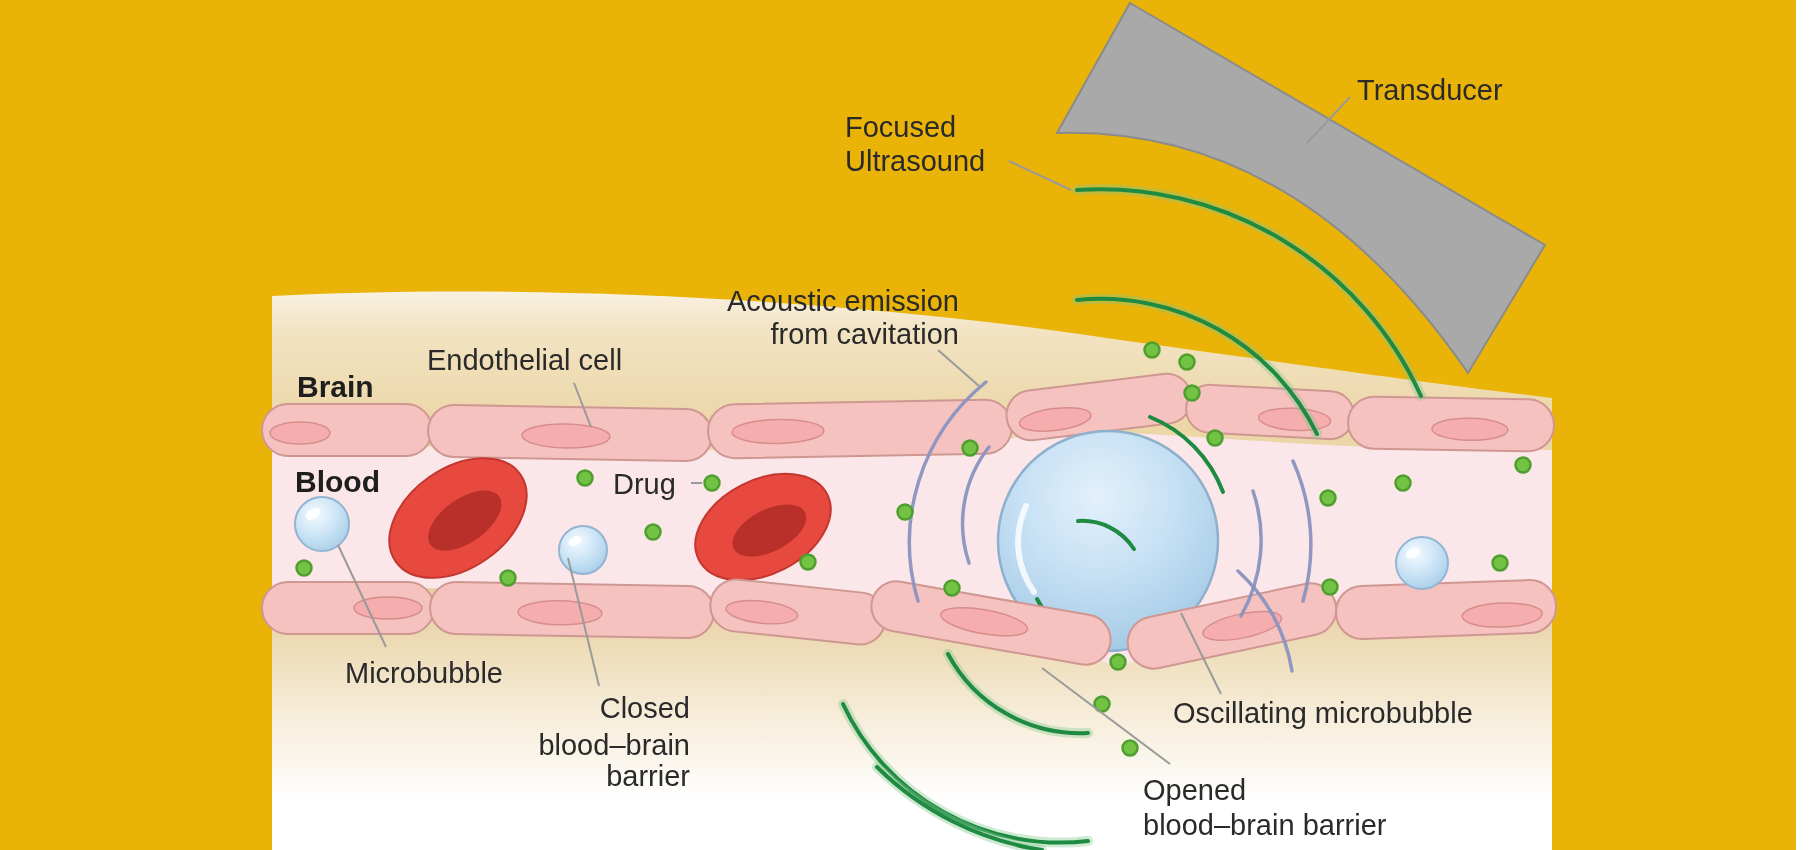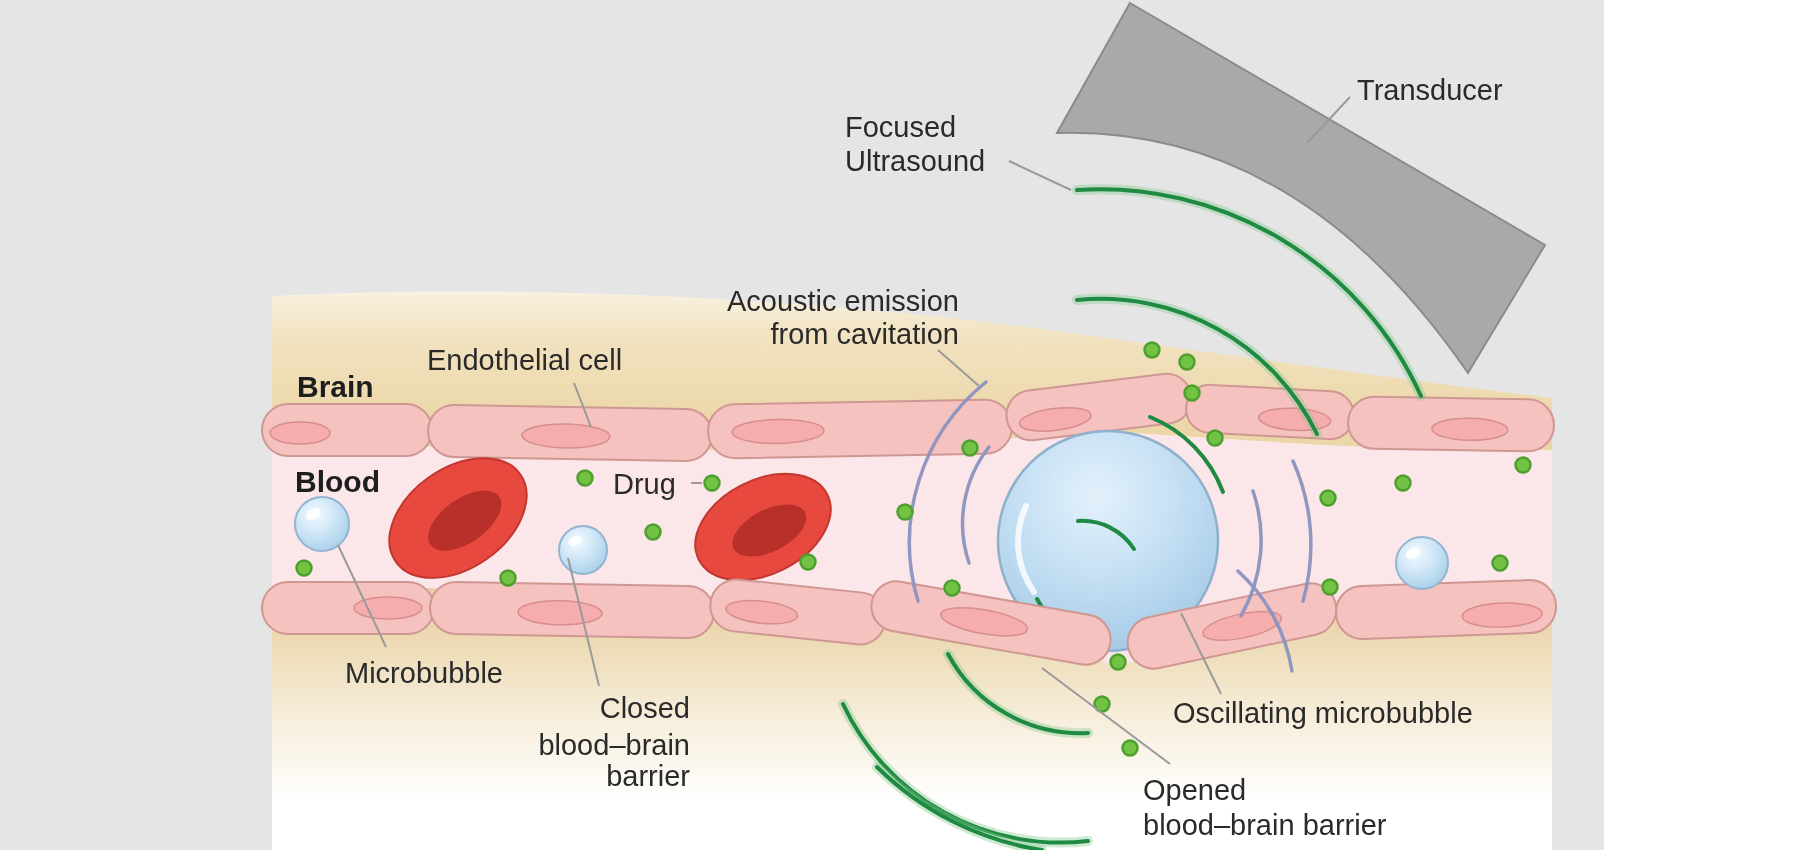--- a/index.html
+++ b/index.html
@@ -1,16 +1,16 @@
 <!DOCTYPE html>
 <html><head>
 <meta charset="utf-8">
 <style>
   html,body{margin:0;padding:0;background:#ffffff;}
-  .stage{position:relative;width:1604px;height:850px;background:#e5e5e5;overflow:hidden;}
+  .stage{position:relative;width:1796px;height:850px;background:#eab308;overflow:hidden;}
   svg{display:block;}
   .lbl{font-family:"Liberation Sans",sans-serif;font-size:29px;fill:#2a2a2a;}
   .lbl-b{font-family:"Liberation Sans",sans-serif;font-size:30px;font-weight:bold;fill:#1e1e1e;}
   .leader{stroke:#9a9a9a;stroke-width:2;fill:none;}
   .cell{fill:#f5c2bf;stroke:#cf9792;stroke-width:2;}
   .nuc{fill:#f6adad;stroke:#d68e8c;stroke-width:1.5;}
   .garc-halo{fill:none;stroke:rgba(130,200,140,0.38);stroke-width:10;stroke-linecap:round;}
   .garc{fill:none;stroke:#1f8a42;stroke-width:4;stroke-linecap:round;}
   .barc{fill:none;stroke:#8a93c0;stroke-width:3.5;stroke-linecap:round;opacity:.95;}
   .dot{fill:#72c244;stroke:#4f9f2f;stroke-width:2.5;}

